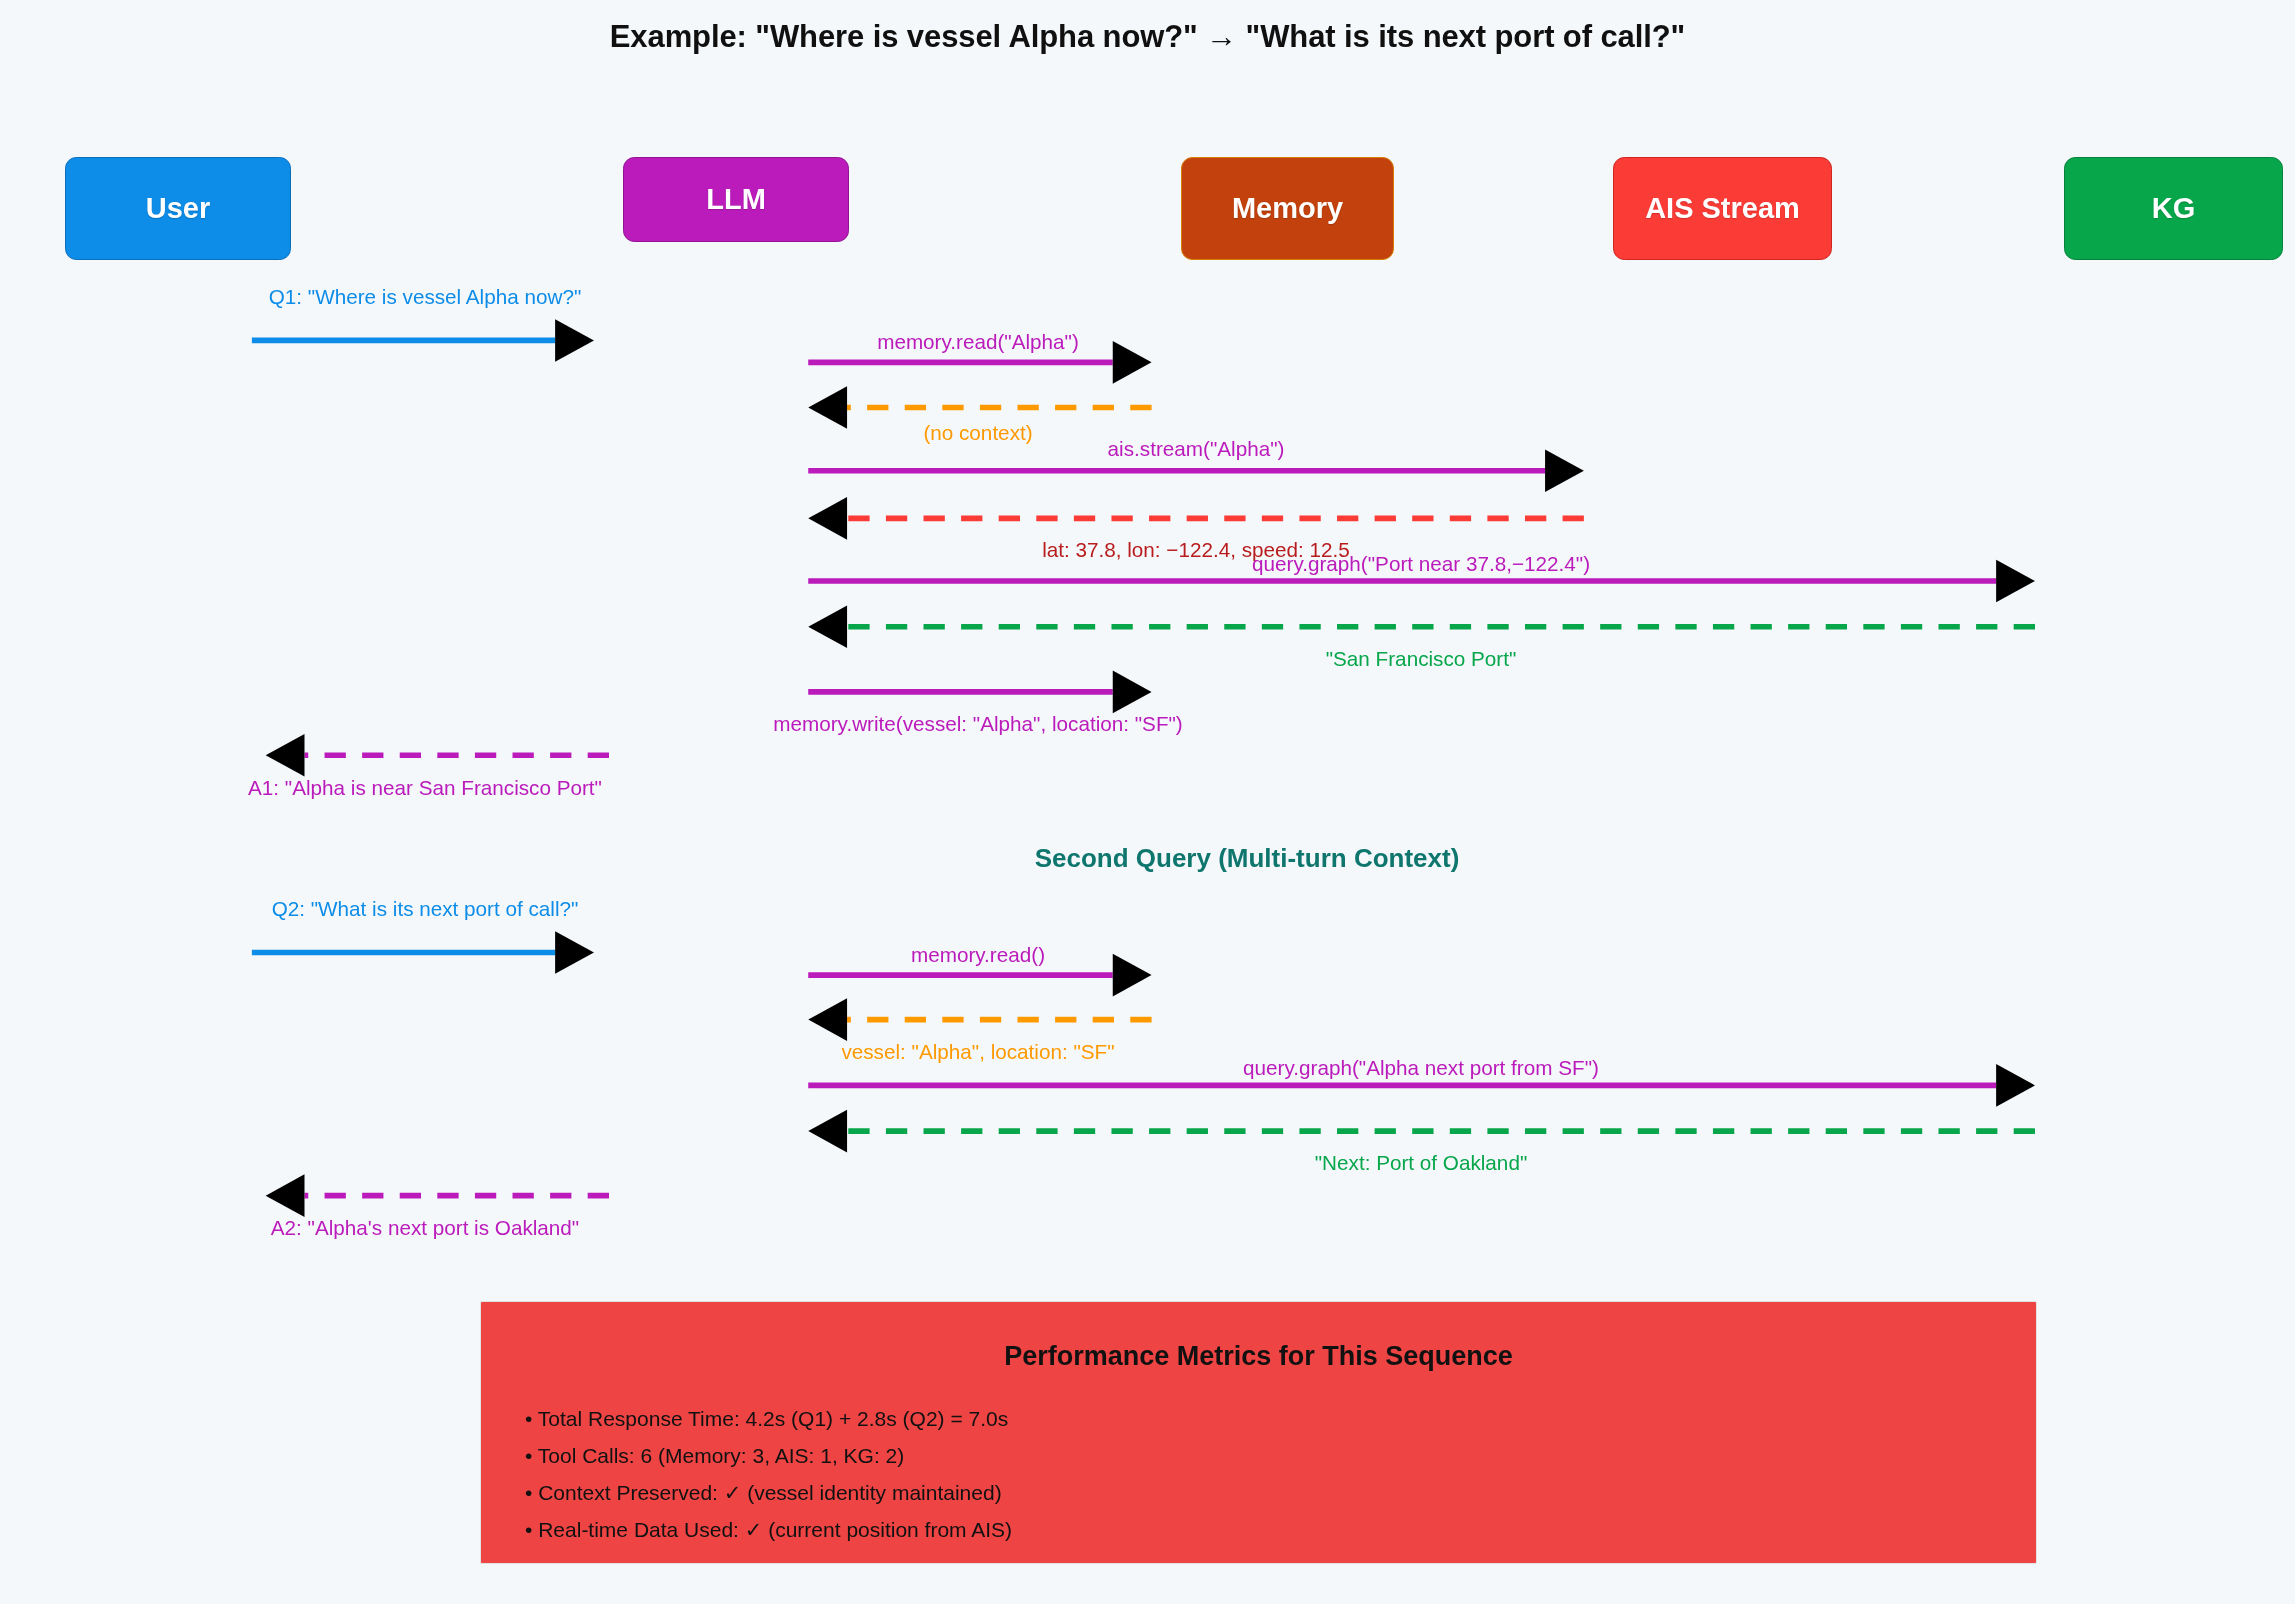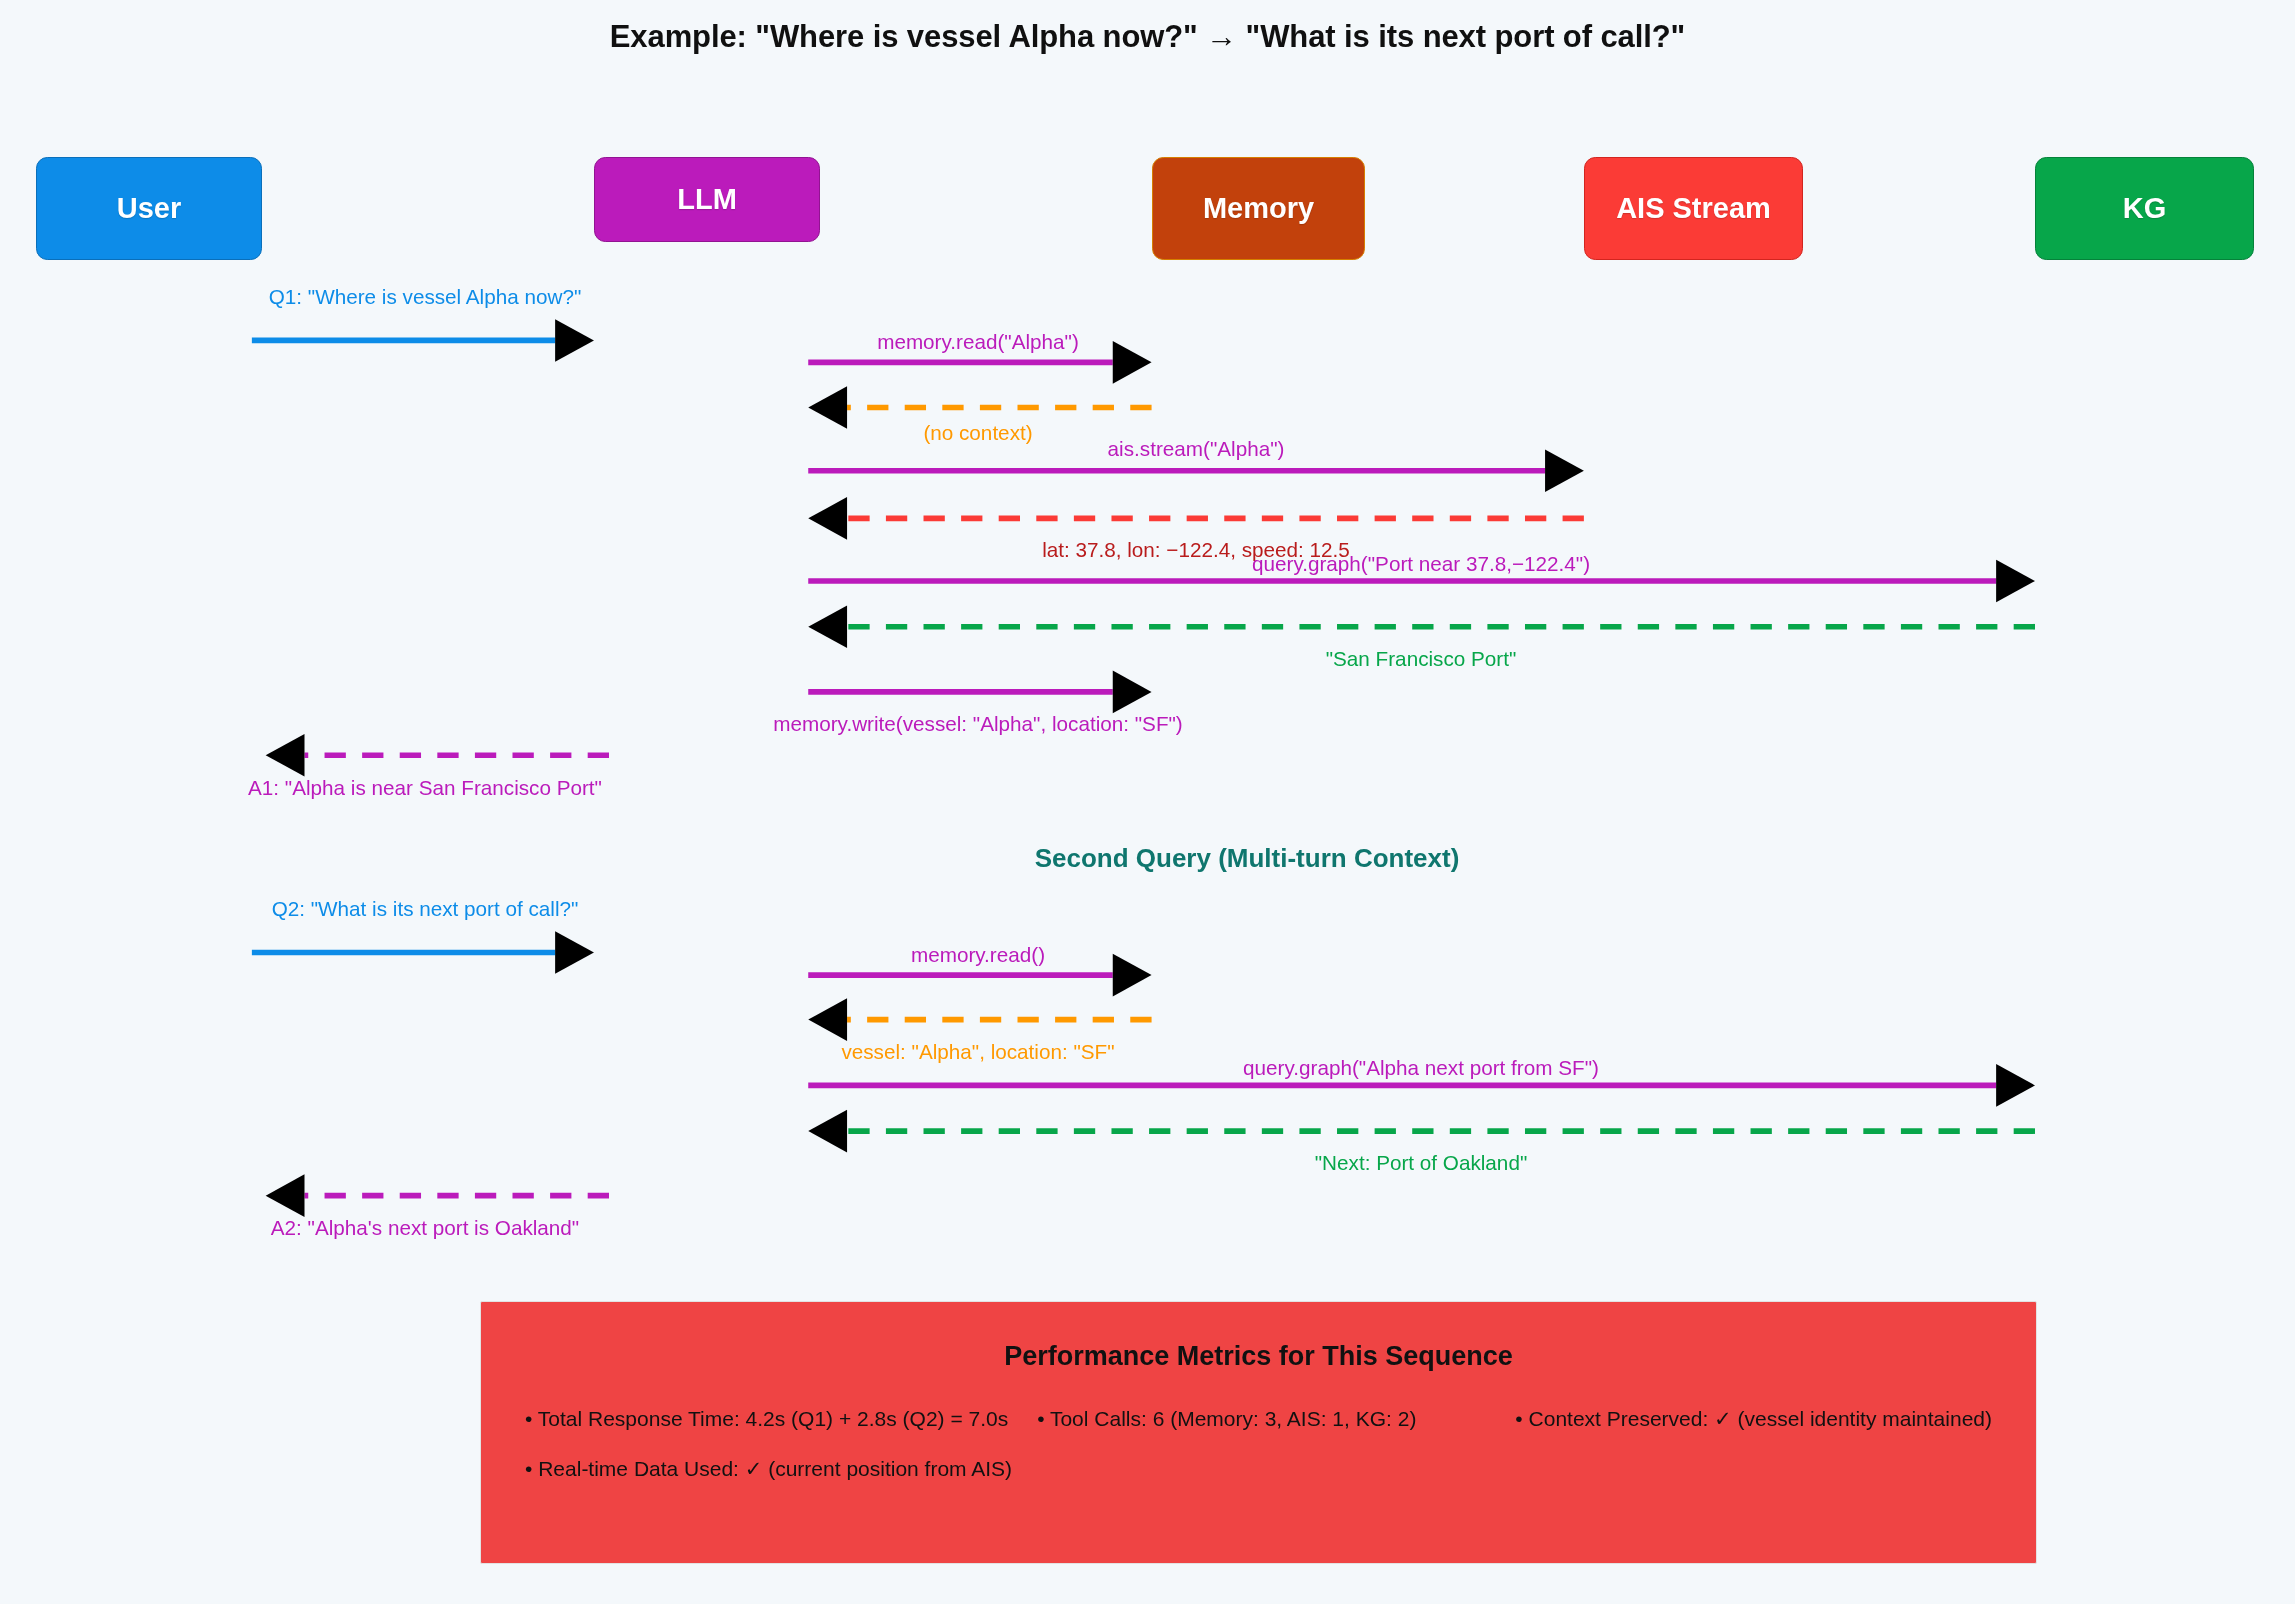--- a/index.html
+++ b/index.html
@@ -36,20 +36,21 @@
     color: #101010;
     letter-spacing: -0.1px;
   }
   .participant-box {
     position: absolute;
     border-radius: 11.3px;
     display: flex;
     align-items: center;
     justify-content: center;
     box-sizing: border-box;
+    margin-left: 29px;
   }
   .participant-label {
     color: #ffffff;
     font-weight: bold;
     font-size: 29px;
     text-shadow: 0 0.6px 1.3px rgba(0,0,0,0.18);
     white-space: nowrap;
   }
   .msg-label {
     position: absolute;
@@ -78,25 +79,26 @@
   }
   #metrics-title {
     text-align: center;
     font-size: 27px;
     font-weight: bold;
     color: #111111;
     margin-top: 39px;
   }
   #metrics-grid {
     display: grid;
-    grid-template-columns: 1fr 1fr 1fr;
+    grid-template-columns: 1fr;
     column-gap: 25px;
     row-gap: 26px;
     margin-top: 35px;
     padding: 0 44px;
+    gap: 13px;
   }
   .metric-item {
     font-size: 21px;
     color: #111111;
     white-space: nowrap;
   }
 </style>
 </head>
 <body>
 

